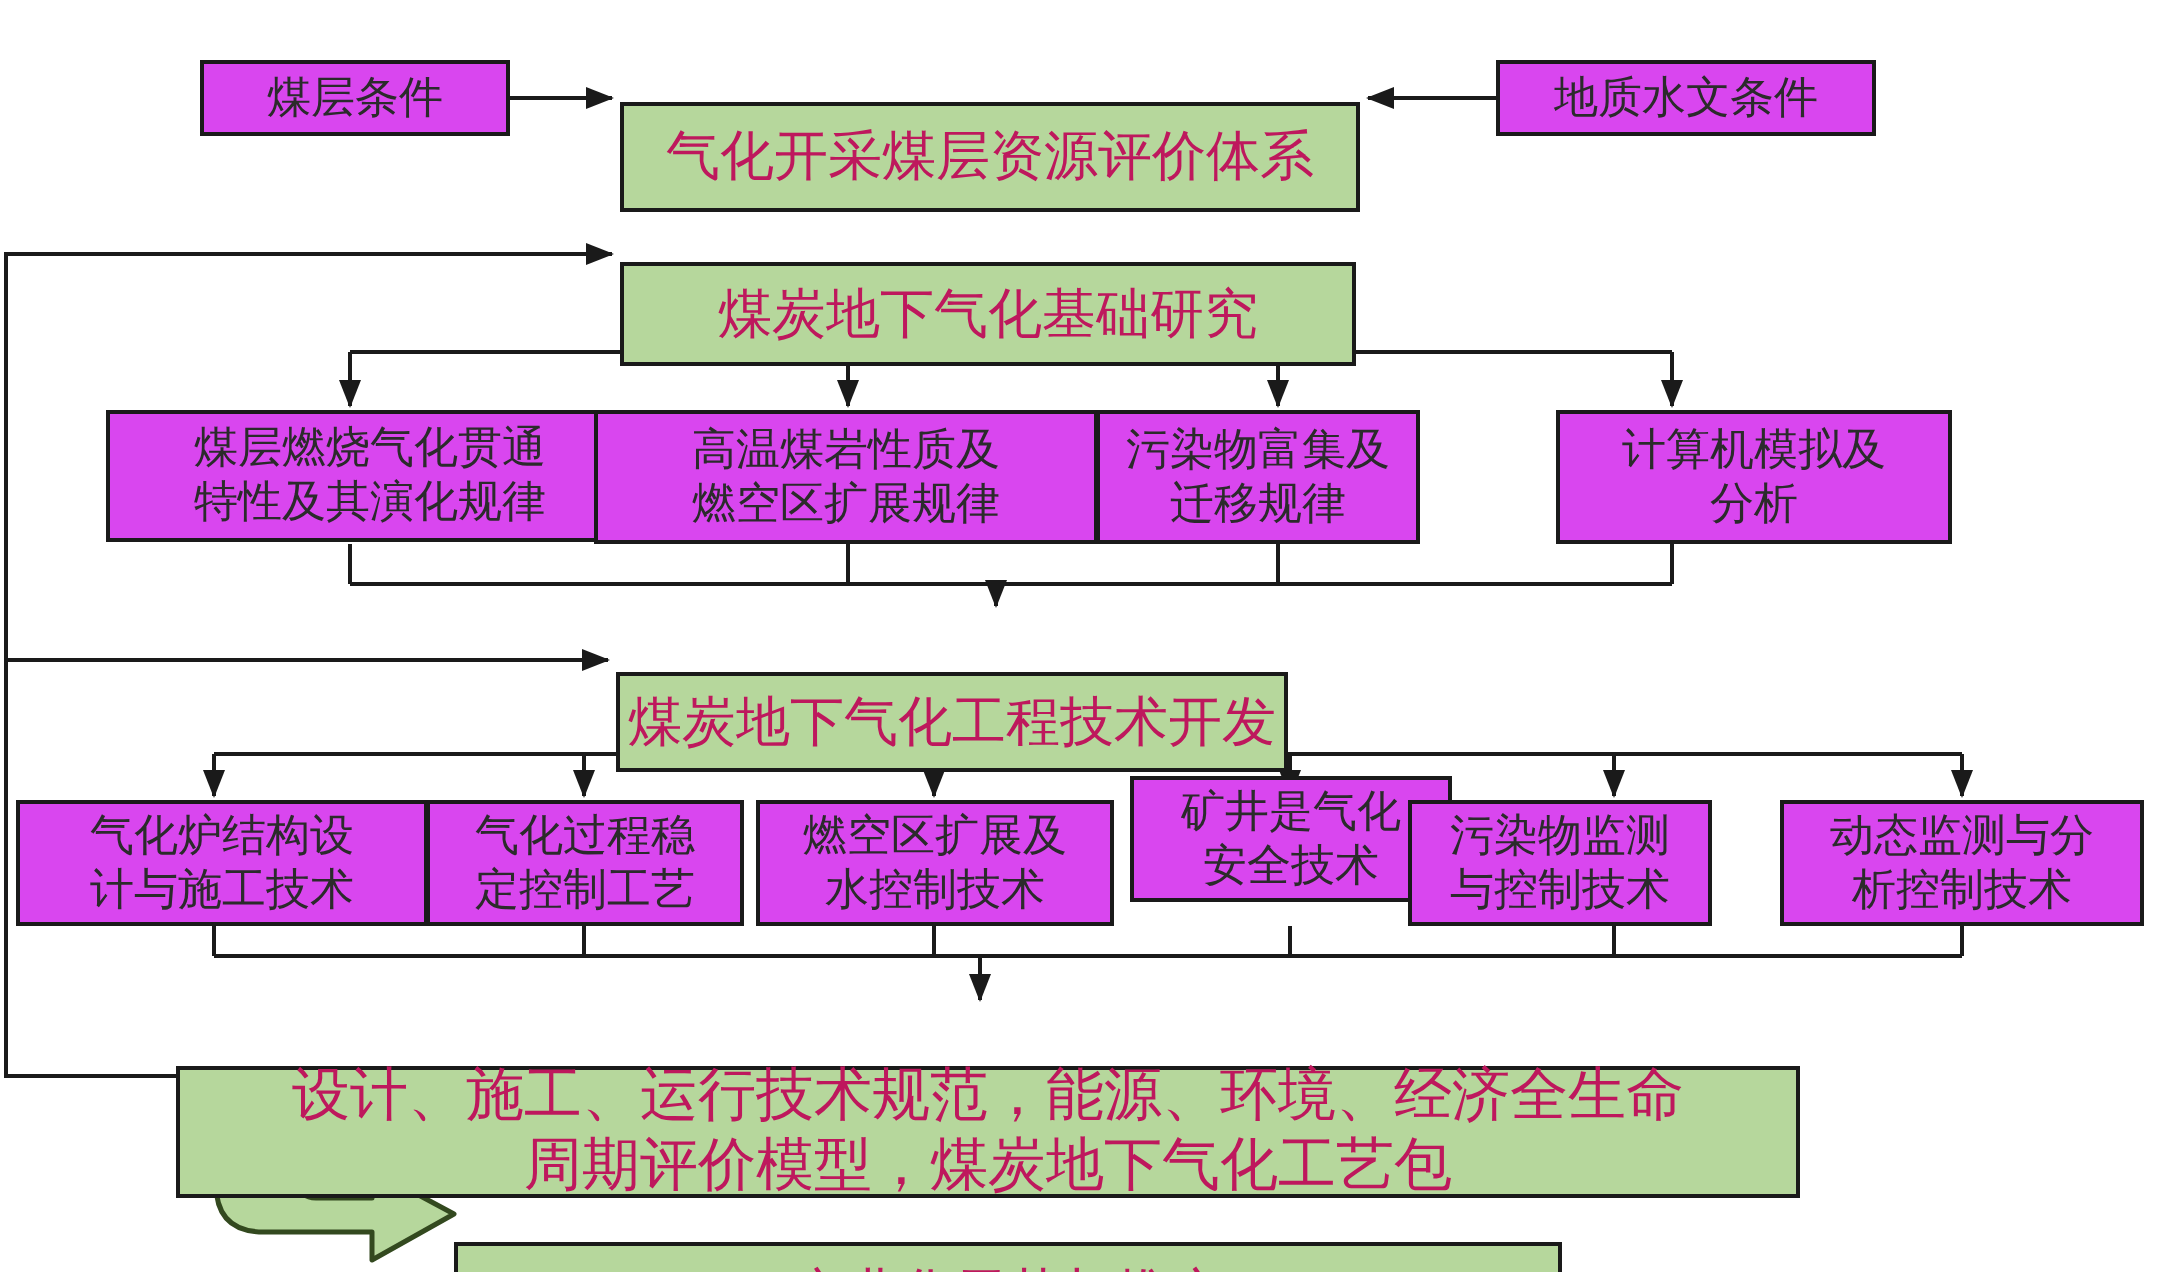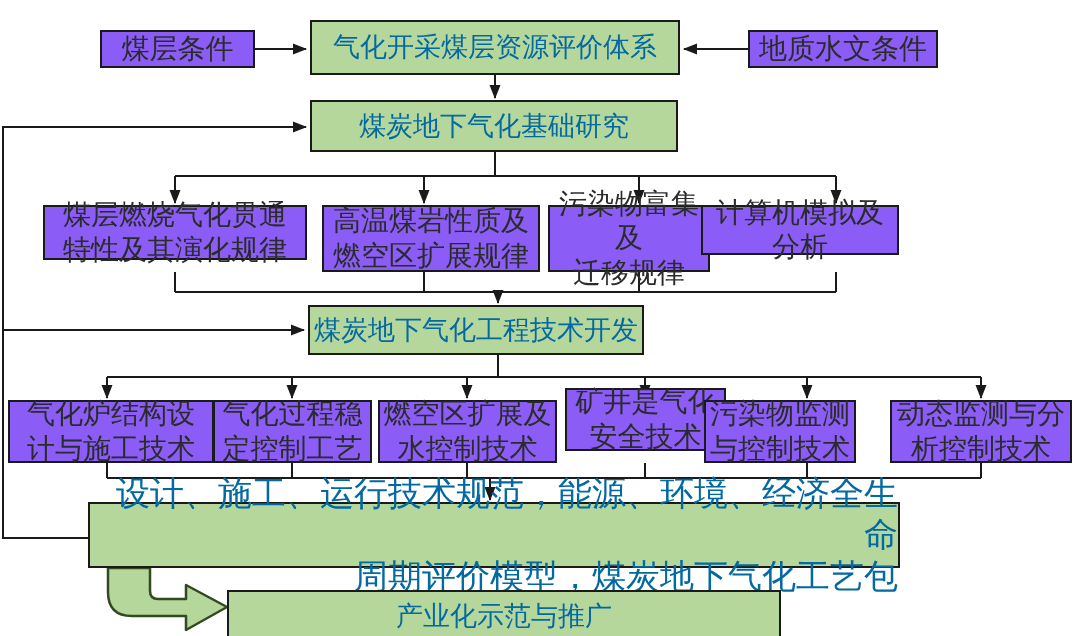--- a/index.html
+++ b/index.html
@@ -7,23 +7,23 @@
     position:relative;width:1080px;height:636px;background:#ffffff;overflow:hidden;
     font-family:"Liberation Serif","DejaVu Serif",serif;
   }
   #connectors{position:absolute;left:0;top:0;z-index:0;}
   .box{
     position:absolute;z-index:1;box-sizing:border-box;
     border:2px solid #1a1a1a;
     display:flex;align-items:center;justify-content:center;
     text-align:center;white-space:pre-line;line-height:1.22;
   }
-  .wbox{background:#8b5cf6;color:#2b2b2b;font-size:28px;}
-  .gbox{background:#b6d79c;color:#0369a1;font-size:27px;}
-  .small{font-size:34px;text-align:right;}
+  .wbox{background:#d946ef;color:#2b2b2b;font-size:22px;}
+  .gbox{background:#b6d79c;color:#be185d;font-size:27px;margin-top:31px;}
+  .small{font-size:29px;}
 </style>
 </head>
 <body>
 
 <div id="canvas">
 
   <svg id="connectors" width="1080" height="636" viewBox="0 0 1080 636">
     <defs>
       <marker id="arr" markerUnits="userSpaceOnUse" markerWidth="16" markerHeight="13" refX="14" refY="6.5" orient="auto">
         <path d="M1,1 L15,6.5 L1,12 Z" fill="#1a1a1a"></path>
@@ -74,27 +74,27 @@
   </svg>
 
   <div class="box wbox" style="left:100px;top:30px;width:155px;height:38px">煤层条件</div>
 
   <div class="box gbox" style="left:310px;top:20px;width:370px;height:55px">气化开采煤层资源评价体系</div>
 
   <div class="box wbox" style="left:748px;top:30px;width:190px;height:38px">地质水文条件</div>
 
   <div class="box gbox" style="left:310px;top:100px;width:368px;height:52px">煤炭地下气化基础研究</div>
 
-  <div class="box wbox" style="left:43px;top:205px;width:264px;height:55px">煤层燃烧气化贯通
+  <div class="box wbox" style="left:53px;top:205px;width:264px;height:66px">煤层燃烧气化贯通
 特性及其演化规律</div>
-  <div class="box wbox" style="left:322px;top:205px;width:218px;height:67px">高温煤岩性质及
+  <div class="box wbox" style="left:297px;top:205px;width:252px;height:67px">高温煤岩性质及
 燃空区扩展规律</div>
   <div class="box wbox" style="left:548px;top:205px;width:162px;height:67px">污染物富集及
 迁移规律</div>
-  <div class="box wbox" style="left:701px;top:205px;width:198px;height:50px">计算机模拟及
+  <div class="box wbox" style="left:778px;top:205px;width:198px;height:67px">计算机模拟及
 分析</div>
 
   <div class="box gbox" style="left:308px;top:305px;width:336px;height:50px">煤炭地下气化工程技术开发</div>
 
   <div class="box wbox" style="left:8px;top:400px;width:206px;height:63px">气化炉结构设
 计与施工技术</div>
   <div class="box wbox" style="left:213px;top:400px;width:159px;height:63px">气化过程稳
 定控制工艺</div>
   <div class="box wbox" style="left:378px;top:400px;width:179px;height:63px">燃空区扩展及
 水控制技术</div>

